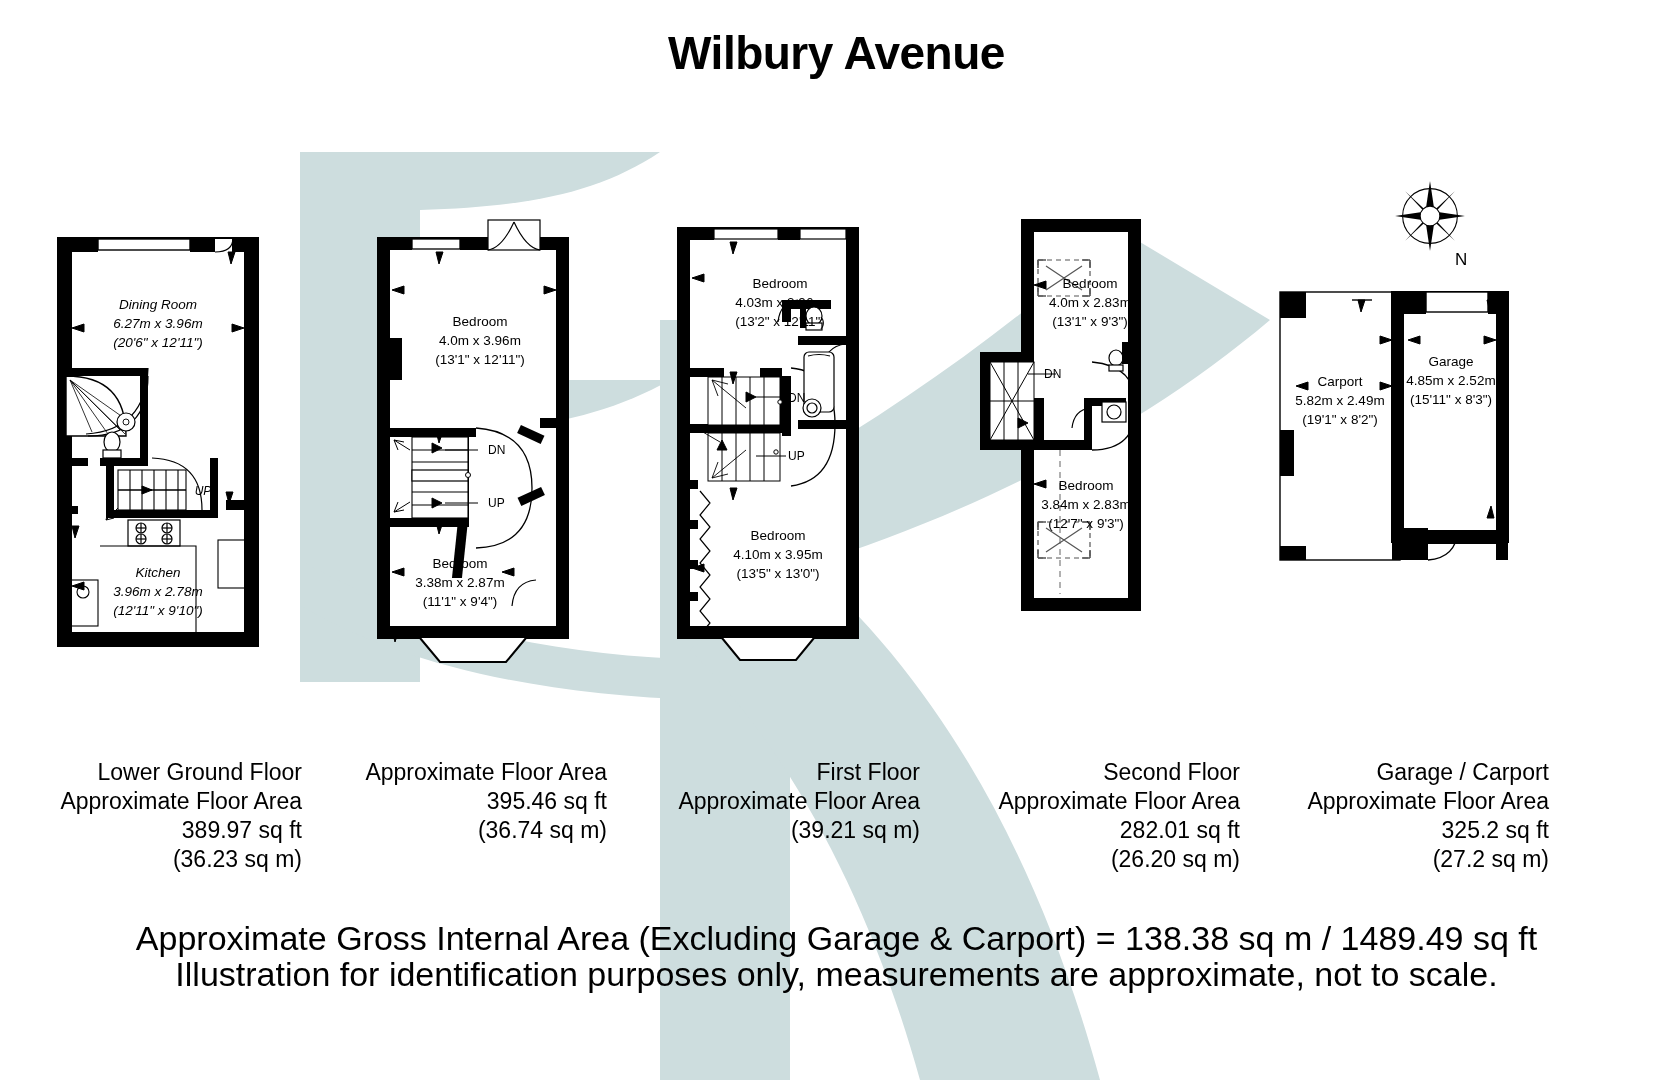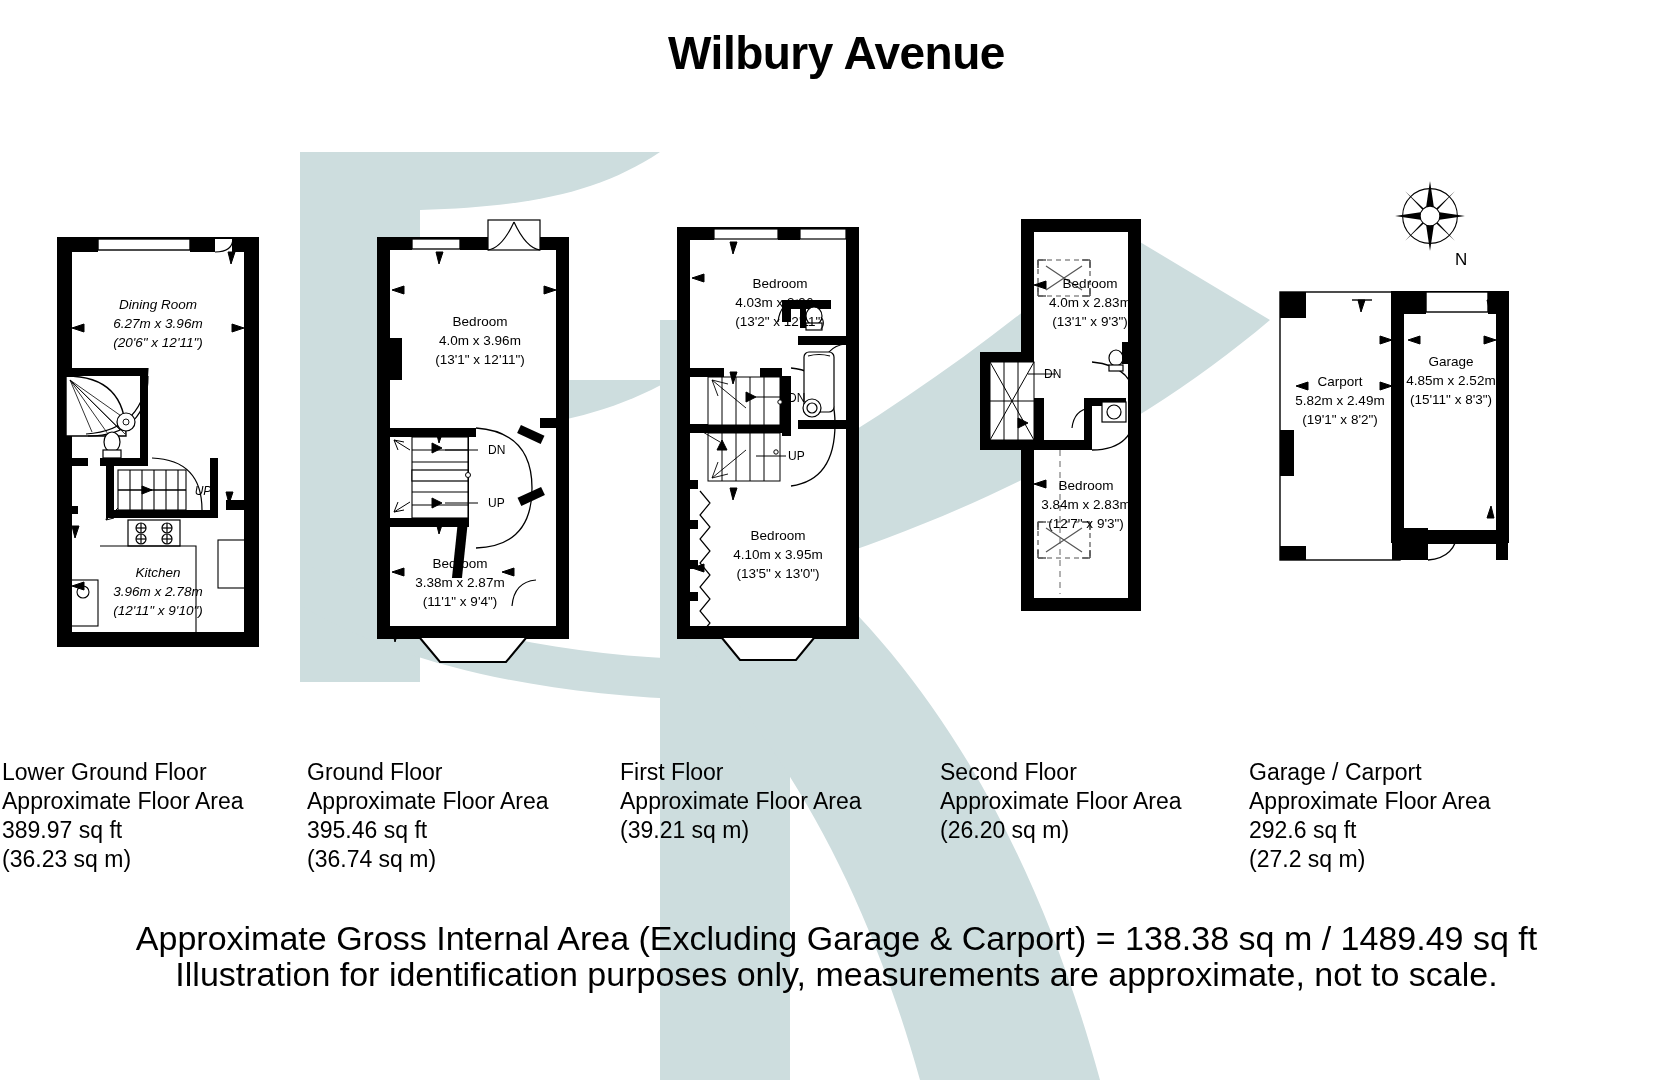--- a/index.html
+++ b/index.html
@@ -26,21 +26,21 @@
     font-size:46px;font-weight:bold;letter-spacing:-0.5px;
   }
 
   
   .plan-col{position:absolute;top:140px;height:600px;}
   .plan-svg{display:block;}
 
   
   .caption{
     position:absolute;
-    text-align:left;
+    text-align:right;
     font-size:23px;
     line-height:29px;
     width:300px;
   }
   .caption div{white-space:nowrap;}
 
   
   .footer{
     position:absolute;left:0;width:1673px;text-align:center;
     font-size:34px;line-height:36px;
@@ -514,41 +514,41 @@
   </div>
 
   <div class="caption" style="left:2px;top:758px;">
     <div>Lower Ground Floor</div>
     <div>Approximate Floor Area</div>
     <div>389.97 sq ft</div>
     <div>(36.23 sq m)</div>
   </div>
 
   <div class="caption" style="left:307px;top:758px;">
-    <div>Ground Floor</div>
     <div>Approximate Floor Area</div>
     <div>395.46 sq ft</div>
     <div>(36.74 sq m)</div>
   </div>
 
   <div class="caption" style="left:620px;top:758px;">
     <div>First Floor</div>
     <div>Approximate Floor Area</div>
     <div>(39.21 sq m)</div>
   </div>
 
   <div class="caption" style="left:940px;top:758px;">
     <div>Second Floor</div>
     <div>Approximate Floor Area</div>
+    <div>282.01 sq ft</div>
     <div>(26.20 sq m)</div>
   </div>
 
   <div class="caption" style="left:1249px;top:758px;">
     <div>Garage / Carport</div>
     <div>Approximate Floor Area</div>
-    <div>292.6 sq ft</div>
+    <div>325.2 sq ft</div>
     <div>(27.2 sq m)</div>
   </div>
 
   <div class="footer" style="top:920px;">Approximate Gross Internal Area (Excluding Garage &amp; Carport) = 138.38 sq m / 1489.49 sq ft</div>
   <div class="footer" style="top:956px;">Illustration for identification purposes only, measurements are approximate, not to scale.</div>
 
 </div>
 
 </body></html>

